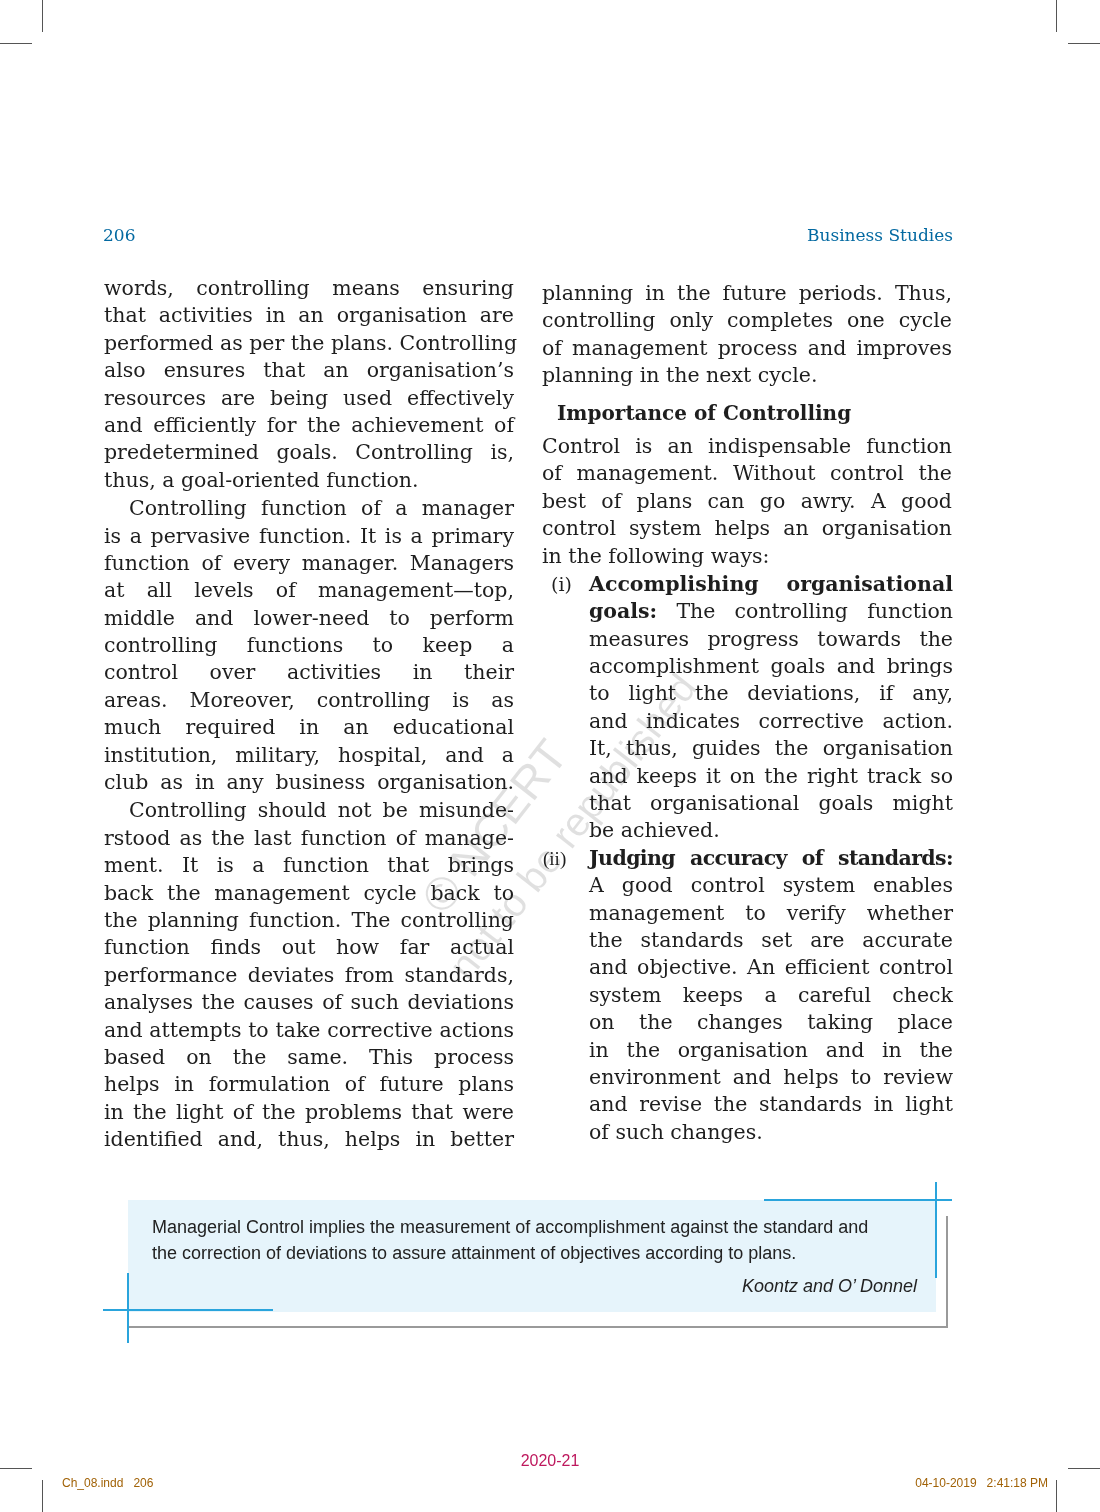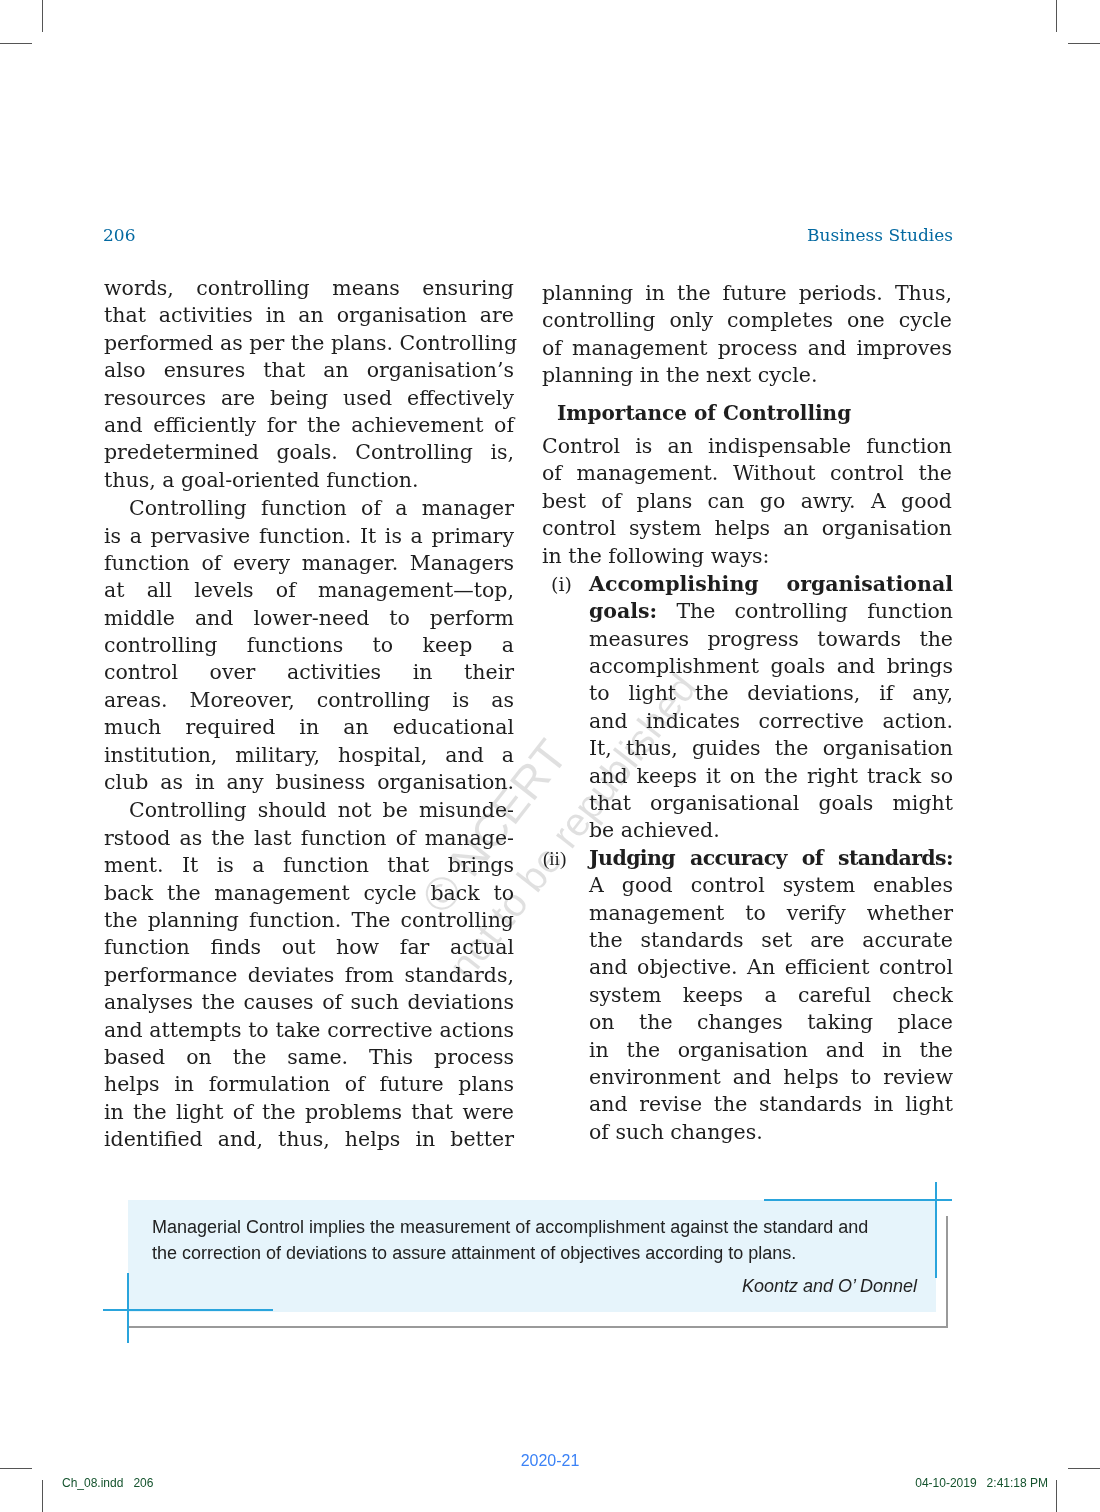--- a/index.html
+++ b/index.html
@@ -13,22 +13,22 @@
   .heading { font-family: "DejaVu Serif", serif; font-weight: bold; font-size: 20px; margin: 10px 0 6px 16px; }
   .item { position: relative; padding-left: 48px; }
   .item .num { position: absolute; left: 10px; top: 0; font-size: 19px; }
   .item.ii .num { left: 2px; font-family: Liberation Serif, serif; }
   b { font-weight: bold; }
   .quote-box { position: absolute; left: 128px; top: 1200px; width: 808px; height: 112px; background: #e6f4fb; }
   .quote-shadow { position: absolute; left: 128px; top: 1216px; width: 818px; height: 110px; border-right: 2px solid #9a9a9a; border-bottom: 2px solid #9a9a9a; }
   .quote-text { position: absolute; left: 152px; top: 1214px; width: 770px; font-family: "Liberation Sans", sans-serif; font-size: 18px; line-height: 26px; color: #222; }
   .quote-author { position: absolute; right: 183px; top: 1276px; font-family: "Liberation Sans", sans-serif; font-style: italic; font-size: 18px; color: #222; }
   .blue { position: absolute; background: #2aa4dc; }
-  .footer-year { position: absolute; top: 1452px; left: 0; width: 1100px; text-align: center; font-family: "Liberation Sans", sans-serif; font-size: 16px; color: #3b82f6; }
-  .slug { position: absolute; top: 1476px; font-family: "Liberation Sans", sans-serif; font-size: 12px; color: #14532d; }
+  .footer-year { position: absolute; top: 1452px; left: 0; width: 1100px; text-align: center; font-family: "Liberation Sans", sans-serif; font-size: 16px; color: #be185d; }
+  .slug { position: absolute; top: 1476px; font-family: "Liberation Sans", sans-serif; font-size: 12px; color: #a16207; }
   .watermark { position: absolute; left: 370px; top: 640px; width: 420px; height: 320px; pointer-events: none; }
   .watermark span { position: absolute; font-family: "Liberation Sans", sans-serif; color: rgba(0,0,0,0.12); transform: rotate(-52deg); transform-origin: left top; white-space: nowrap; }
 </style>
 </head>
 <body>
 
 <div class="crop" style="left:42px;top:0;width:1px;height:32px;"></div>
 <div class="crop" style="left:0;top:43px;width:32px;height:1px;"></div>
 <div class="crop" style="left:1056px;top:0;width:1px;height:32px;"></div>
 <div class="crop" style="left:1068px;top:43px;width:32px;height:1px;"></div>

